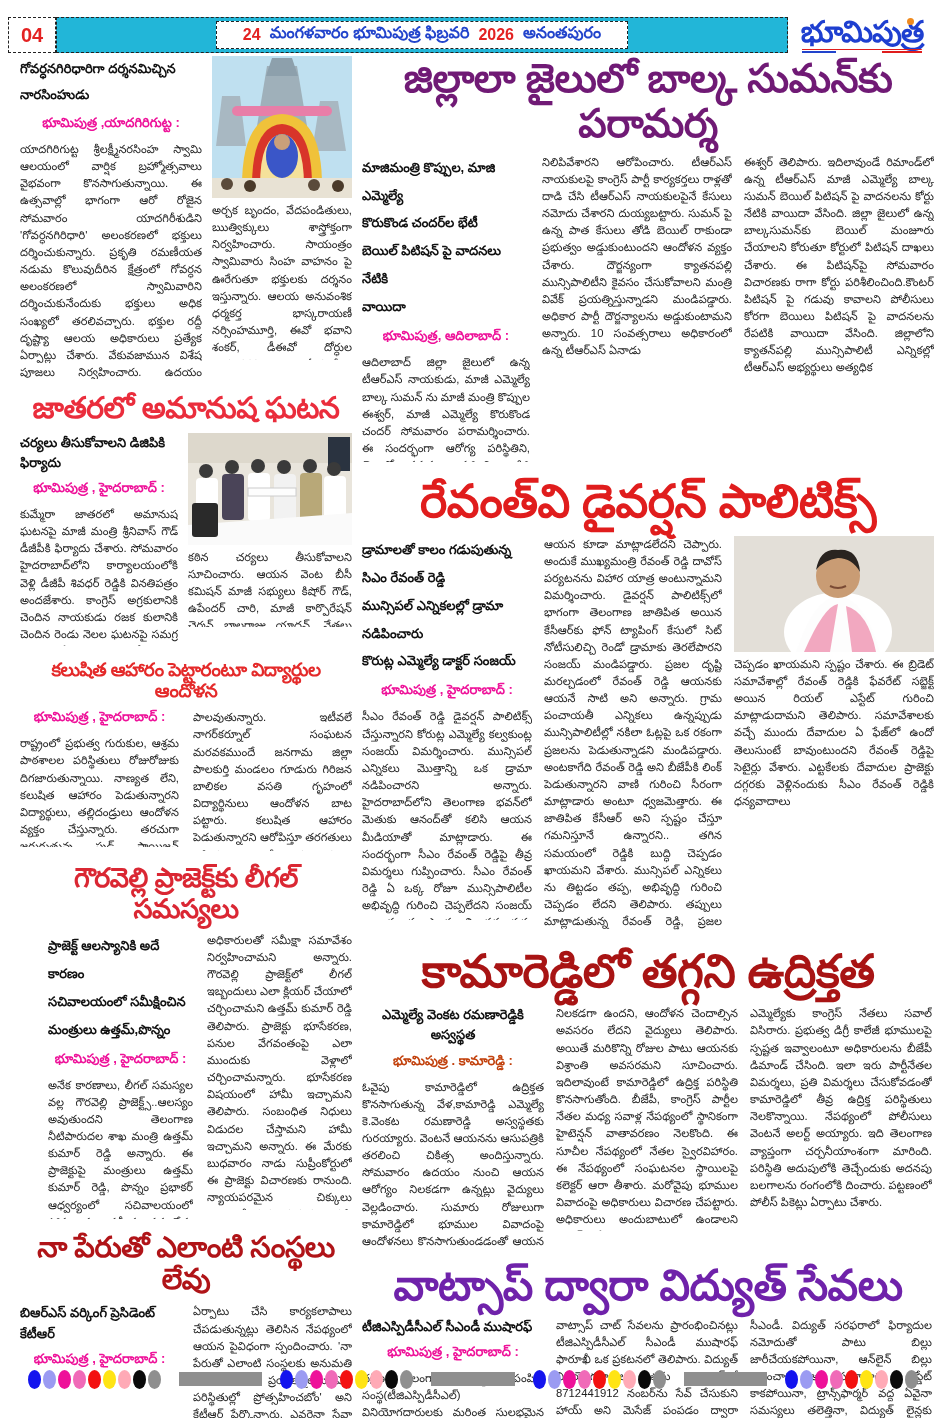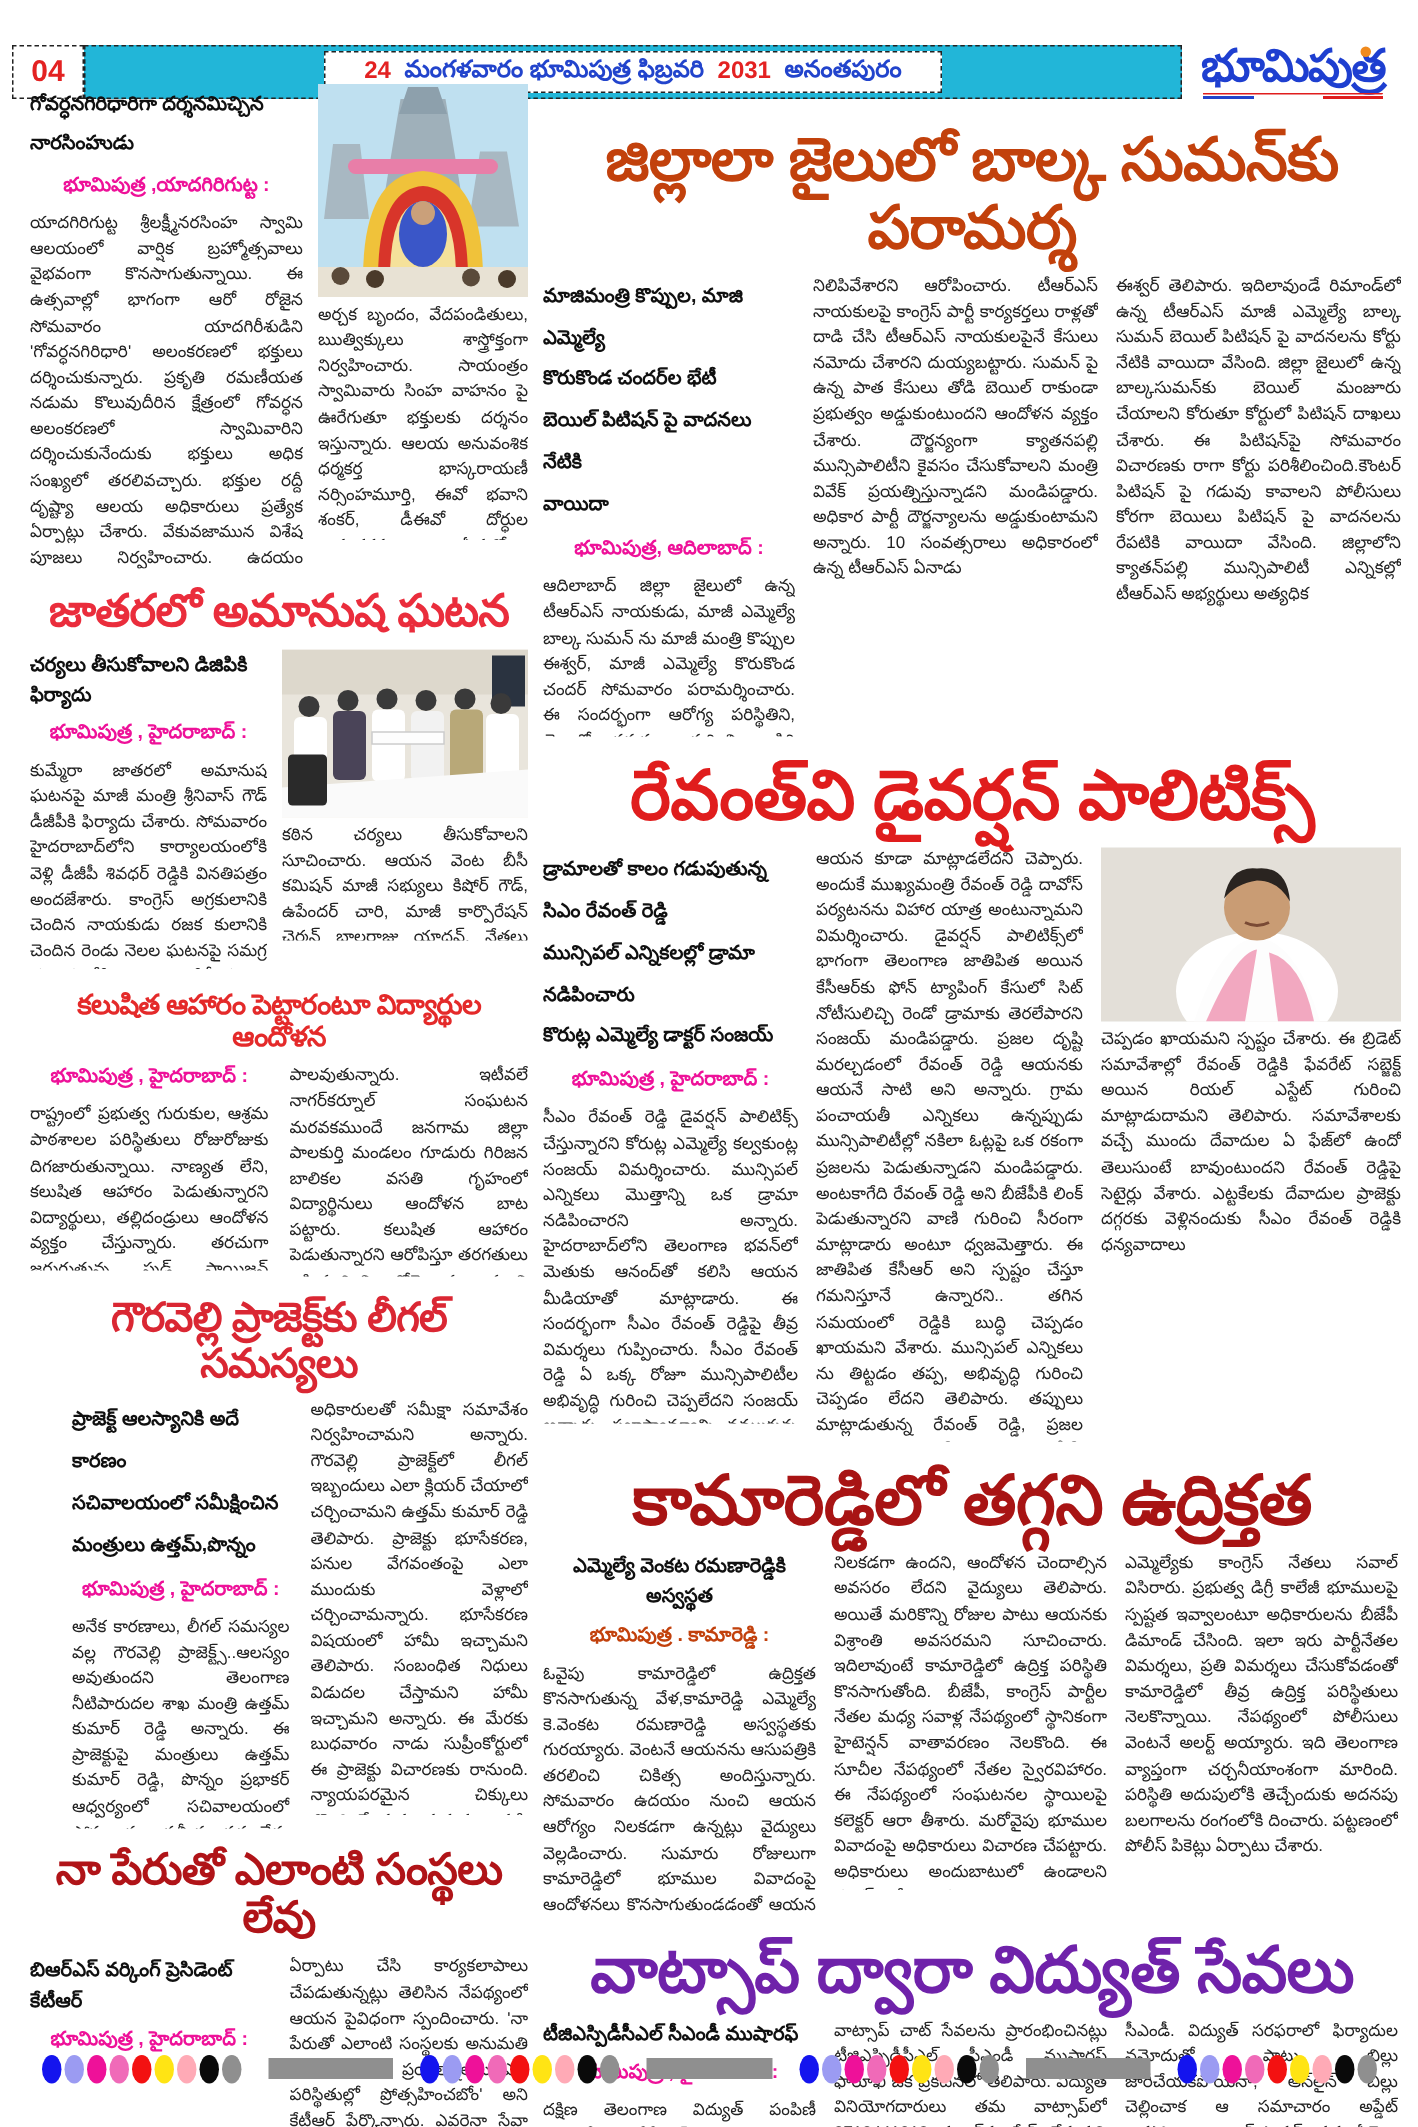--- a/index.html
+++ b/index.html
@@ -1,21 +1,21 @@
 <!DOCTYPE html>
 <html><head>
 <meta charset="utf-8">
 <style>
   html,body{margin:0;padding:0;}
   body{
     width:945px;height:1418px;background:#ffffff;position:relative;overflow:hidden;
     font-family:"Liberation Sans","DejaVu Sans",sans-serif;
   }
   
-  .masthead{position:absolute;top:30px;left:8px;width:928px;height:36px;display:flex;align-items:stretch;}
+  .masthead{position:absolute;top:17px;left:8px;width:928px;height:36px;display:flex;align-items:stretch;}
   .mast-cyan{flex:1;border:1px dashed #222;display:flex;align-items:center;}
   .pagenum-box{width:46px;background:#fff;border:1px dashed #222;margin:0;display:flex;align-items:center;justify-content:center;font-weight:bold;font-size:20px;}
   .dateline-box{background:#fff;border:1px dashed #222;margin:0 auto;padding:2px 26px;display:flex;align-items:center;gap:9px;font-weight:bold;font-size:16px;white-space:nowrap;}
   .logo-zone{width:148px;background:#fff;display:flex;flex-direction:column;align-items:center;justify-content:center;position:relative;}
   .logo-text{font-size:30px;font-weight:bold;line-height:1;letter-spacing:-1px;}
   .logo-dot{position:absolute;top:1px;right:22px;width:7px;height:7px;border-radius:50%;background:#f08a1d;}
   .logo-underline{width:120px;height:3px;background:#e01d1d;border-radius:0 0 8px 2px;margin-top:2px;}
   .logo-mini{width:120px;display:flex;justify-content:space-between;margin-top:1px;}
   .logo-mini span{display:block;height:2px;width:40px;background:#e01d1d;}
   .logo-mini span:first-child{background:#2244cc;width:34px;}
@@ -43,21 +43,21 @@
 </style>
 </head>
 <body>
 
 <div class="masthead">
   <div class="pagenum-box" style="color: rgb(227, 34, 34);">04</div>
   <div class="mast-cyan" style="background: rgb(34, 182, 216);">
     <div class="dateline-box">
       <span style="color: rgb(227, 34, 34);">24</span>
       <span style="color: rgb(34, 68, 204);">మంగళవారం భూమిపుత్ర ఫిబ్రవరి</span>
-      <span style="color: rgb(227, 34, 34);">2031</span>
+      <span style="color: rgb(227, 34, 34);">2026</span>
       <span style="color: rgb(34, 68, 204);">అనంతపురం</span>
     </div>
   </div>
   <div class="logo-zone">
     <span class="logo-dot"></span>
     <div class="logo-text" style="color: rgb(30, 63, 208);">భూమిపుత్ర</div>
     <div class="logo-underline"></div>
     <div class="logo-mini">
         <span></span>
         <span></span>
@@ -174,21 +174,21 @@
       <div style="width:159px;">
         <div class="body-txt" style="height:140px;">ఏర్పాటు చేసి కార్యకలాపాలు చేపడుతున్నట్లు తెలిసిన నేపథ్యంలో ఆయన పైవిధంగా స్పందించారు. 'నా పేరుతో ఎలాంటి సంస్థలకు అనుమతి లేదు. అలాంటి ప్రయత్నాలను ఎట్టి పరిస్థితుల్లో ప్రోత్సహించబోం' అని కేటీఆర్ పేర్కొన్నారు. ఎవరైనా సేవా దృక్పథంతో పనిచేయాలనుకుంటే కచ్చితంగా భారత రాష్ట్ర సమితి పరిధిలోనే పనిచేయాల్సి ఉంటుందని స్పష్టంచేశారు.</div>
       </div>
     </div>
   </div>
 </div>
 
 <div class="col-right">
 
   <div class="article" style="margin-bottom:14px;">
-    <div class="hl hl-lg" style="color: #c2410c; margin-top: 29px;">జిల్లాలా జైలులో బాల్క సుమన్‌కు పరామర్శ</div>
+    <div class="hl hl-lg" style="color: #701a75;">జిల్లాలా జైలులో బాల్క సుమన్‌కు పరామర్శ</div>
     <div class="cols" style="gap:12px;">
       <div style="width:168px;">
         <div class="subhead-sp">మాజిమంత్రి కొప్పుల, మాజి ఎమ్మెల్యే</div>
         <div class="subhead-sp">కొరుకొండ చందర్‌ల భేటీ</div>
         <div class="subhead-sp">బెయిల్ పిటిషన్ పై వాదనలు నేటికి</div>
         <div class="subhead-sp">వాయిదా</div>
         <div class="byline" style="color: rgb(238, 17, 153);">భూమిపుత్ర, ఆదిలాబాద్ :</div>
         <div class="body-txt" style="height:108px;">ఆదిలాబాద్ జిల్లా జైలులో ఉన్న టీఆర్ఎస్ నాయకుడు, మాజీ ఎమ్మెల్యే బాల్క సుమన్ ను మాజీ మంత్రి కొప్పుల ఈశ్వర్, మాజీ ఎమ్మెల్యే కొరుకొండ చందర్ సోమవారం పరామర్శించారు. ఈ సందర్భంగా ఆరోగ్య పరిస్థితిని, జైలులో వసతుల గురించి అడిగి తెలుసుకున్నారు.అనంతరం జైలు బయట వారు మీడియాతో మాట్లాడారు. రాష్ట్రంలో కాంగ్రెస్ ఆరాచక పాలన కొనసాగిస్తుందని విమర్శించారు. క్యాతనపల్లి మున్సిపాలిటీలో టీఆర్ఎస్ కౌన్సిలర్లు 14 మంది గెలిచినా మంత్రి వివేక్ అధికార దౌర్జన్యంతో ఎన్నికలను</div>
       </div>
       <div style="width:190px;">

